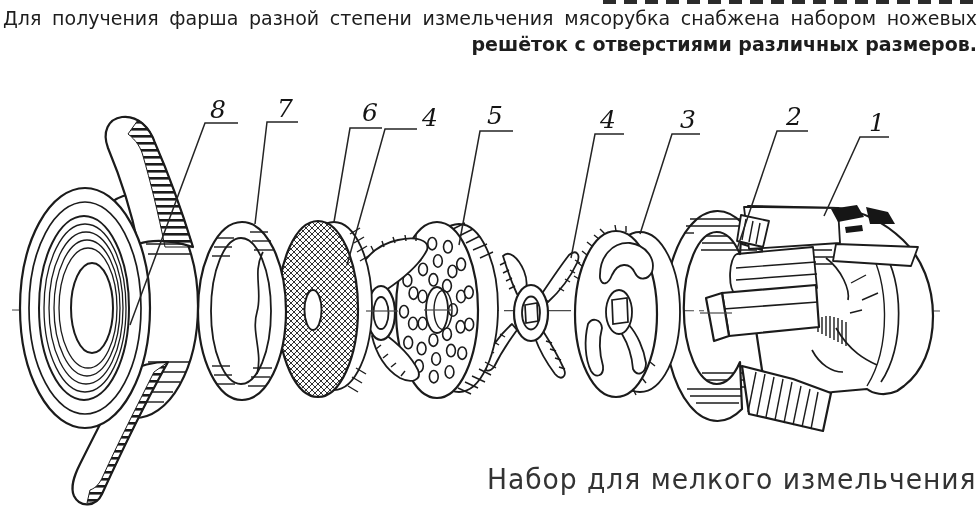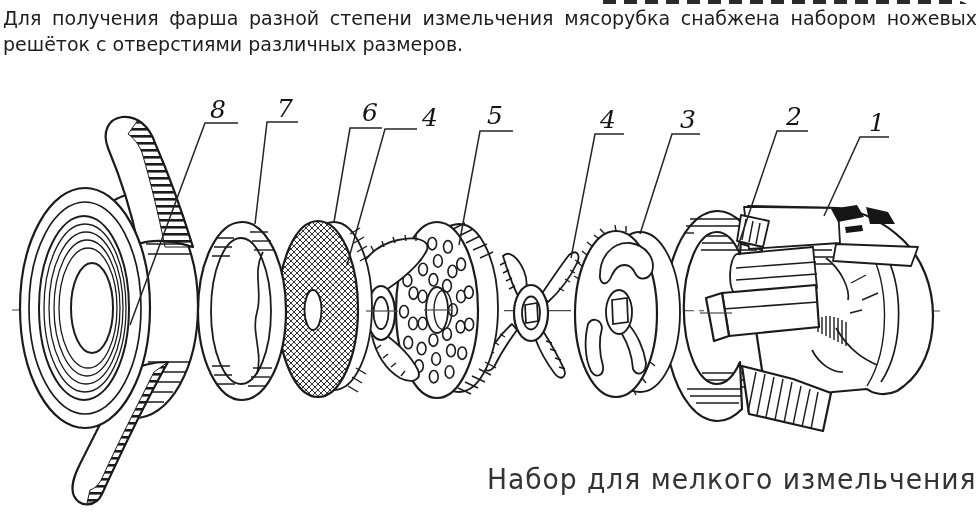--- a/index.html
+++ b/index.html
@@ -1,25 +1,25 @@
 <!DOCTYPE html>
 <html><head>
 <meta charset="utf-8">
 <style>
   html,body{margin:0;padding:0;background:#fff;}
   #page{position:relative;width:980px;height:519px;background:#ffffff;overflow:hidden;
-        font-family:"DejaVu Sans","Liberation Sans",sans-serif;border-radius:27px;}
+        font-family:"DejaVu Sans","Liberation Sans",sans-serif;}
   
   #top-artifact{position:absolute;left:603px;top:0;width:377px;height:4px;
     background:repeating-linear-gradient(90deg,#2b2b2b 0 13px,transparent 13px 21px);}
   
   #intro{position:absolute;left:3px;top:5px;width:974px;color:#1d1d1d;
          font-size:19px;line-height:26px;}
   #intro .l1{text-align:justify;text-align-last:justify;}
-  #intro .l2{text-align:left;}
+  #intro .l2{text-align:right;font-weight:bold;}
   
   #caption{position:absolute;left:487px;top:463px;color:#333;font-size:28px;
            letter-spacing:1px;transform:scaleX(.95);transform-origin:left top;white-space:nowrap;}
   
   svg{position:absolute;left:0;top:0;}
   .o{fill:#fff;stroke:#1b1b1b;stroke-width:2.2;stroke-linejoin:round;}
   .o2{fill:#fff;stroke:#1b1b1b;stroke-width:1.8;stroke-linejoin:round;}
   .ln{stroke:#1b1b1b;stroke-width:1.4;fill:none;}
   .ln2{stroke:#1b1b1b;stroke-width:1.7;fill:none;}
   .ldr{stroke:#242424;stroke-width:1.5;fill:none;}

